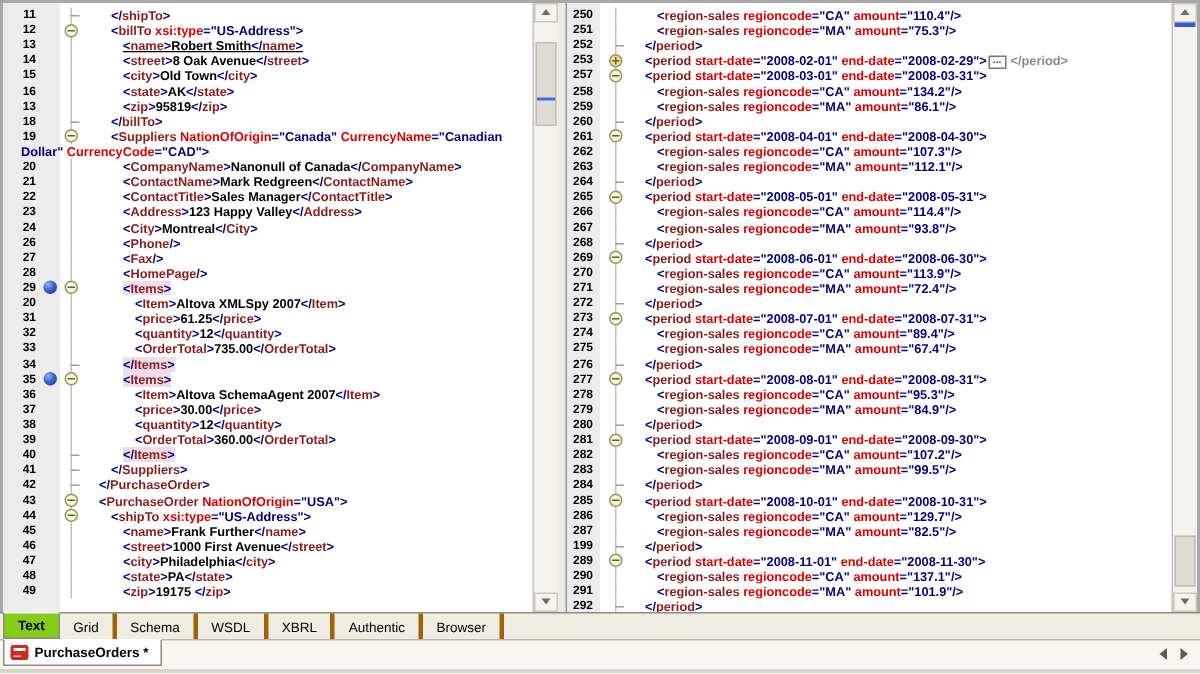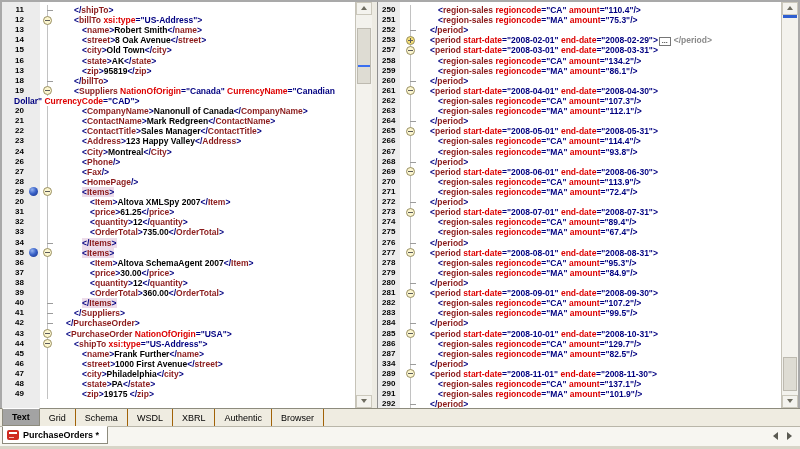--- a/index.html
+++ b/index.html
@@ -49,22 +49,22 @@
   .arr-up{border-left:3px solid transparent;border-right:3px solid transparent;border-bottom:4px solid #6e6c60;}
   .arr-down{border-left:3px solid transparent;border-right:3px solid transparent;border-top:4px solid #6e6c60;}
   .sb-thumb{position:absolute;left:1px;width:14px;background:#dedcd3;border:1px solid #bdbab0;box-sizing:border-box;}
   .thumbL{top:26px;height:56px;}
   .thumbR{top:355px;height:34px;}
   .sb-mark{position:absolute;left:0;right:0;height:2px;background:#3a6ff0;}
   .markL{top:36px;}
   .sb-mark2{position:absolute;left:1px;width:14px;top:13px;height:3px;background:#2f5fd0;}
   
   .vtabs{height:17px;background:#efece1;border-top:1px solid #8d8b7d;display:flex;align-items:stretch;padding-left:2px;}
-  .vtab{display:flex;align-items:center;padding:0 9px;font-size:9px;color:#000;border-right:1px solid #a16207;cursor:default;}
-  .vtab.active{background:#a3a3a3;border:1px solid #8d8b7d;border-top:1px solid #fff;margin-top:-1px;font-weight:bold;text-align:center;}
+  .vtab{display:flex;align-items:center;padding:0 9px;font-size:9px;color:#000;border-right:3px solid #a16207;cursor:default;}
+  .vtab.active{background:#84cc16;border:1px solid #8d8b7d;border-top:1px solid #fff;margin-top:-1px;font-weight:bold;text-align:center;}
   
   .ftabs{height:19px;background:#f7f6f1;border-top:1px solid #b9b6a9;position:relative;display:flex;align-items:flex-start;padding-left:2px;}
   .ftab{display:flex;align-items:center;gap:4px;height:16px;background:#fff;border:1px solid #8d8b7d;border-top:1px solid #fff;
         margin-top:-1px;padding:0 8px 0 4px;font-size:9px;font-weight:bold;color:#000;}
   .file-icon{width:12px;height:10px;background:#cf2a20;border-radius:2px;position:relative;}
   .file-icon::before{content:"";position:absolute;left:2px;top:2px;right:2px;height:2px;background:#fff;}
   .file-icon::after{content:"";position:absolute;left:2px;bottom:2px;right:5px;height:1px;background:#f3bdb8;}
   .tab-scrollers{position:absolute;right:8px;top:5px;display:flex;align-items:center;}
   .tri{width:0;height:0;display:inline-block;}
   .tri-left{border-top:4px solid transparent;border-bottom:4px solid transparent;border-right:5px solid #5a5a52;margin-right:9px;}
@@ -74,21 +74,21 @@
 </head>
 <body>
 
 <div class="app">
   <div class="editor">
 
     <div class="pane pane-left">
       <div class="rows rows-left" id="rowsL">
           <div class="row"><span class="num">11</span><span class="bmcol"></span><span class="foldcol"><span class="tick"></span></span><span class="code" style="padding-left: 18px;"><span><span class="tp">&lt;/</span><span class="te">shipTo</span><span class="tp">&gt;</span></span></span></div>
           <div class="row"><span class="num">12</span><span class="bmcol"></span><span class="foldcol"><span class="fold-icon"></span></span><span class="code" style="padding-left: 18px;"><span><span class="tp">&lt;</span><span class="te">billTo</span><span class="tt"> </span><span class="ta">xsi:type</span><span class="tp">=</span><span class="tv">"US-Address"</span><span class="tp">&gt;</span></span></span></div>
-          <div class="row"><span class="num">13</span><span class="bmcol"></span><span class="foldcol"></span><span class="code" style="padding-left: 26px;"><span><span class="tp">&lt;</span><span class="te">name</span><span class="tp">&gt;</span><span class="tt">Robert Smith</span><span class="tp">&lt;/</span><span class="te">name</span><span class="tp">&gt;</span></span></span></div>
+          <div class="row"><span class="num">13</span><span class="bmcol"></span><span class="foldcol"></span><span class="code" style="padding-left: 26px; text-decoration: underline;"><span><span class="tp">&lt;</span><span class="te">name</span><span class="tp">&gt;</span><span class="tt">Robert Smith</span><span class="tp">&lt;/</span><span class="te">name</span><span class="tp">&gt;</span></span></span></div>
           <div class="row"><span class="num">14</span><span class="bmcol"></span><span class="foldcol"></span><span class="code" style="padding-left: 26px;"><span><span class="tp">&lt;</span><span class="te">street</span><span class="tp">&gt;</span><span class="tt">8 Oak Avenue</span><span class="tp">&lt;/</span><span class="te">street</span><span class="tp">&gt;</span></span></span></div>
           <div class="row"><span class="num">15</span><span class="bmcol"></span><span class="foldcol"></span><span class="code" style="padding-left: 26px;"><span><span class="tp">&lt;</span><span class="te">city</span><span class="tp">&gt;</span><span class="tt">Old Town</span><span class="tp">&lt;/</span><span class="te">city</span><span class="tp">&gt;</span></span></span></div>
           <div class="row"><span class="num">16</span><span class="bmcol"></span><span class="foldcol"></span><span class="code" style="padding-left: 26px;"><span><span class="tp">&lt;</span><span class="te">state</span><span class="tp">&gt;</span><span class="tt">AK</span><span class="tp">&lt;/</span><span class="te">state</span><span class="tp">&gt;</span></span></span></div>
           <div class="row"><span class="num">13</span><span class="bmcol"></span><span class="foldcol"></span><span class="code" style="padding-left: 26px;"><span><span class="tp">&lt;</span><span class="te">zip</span><span class="tp">&gt;</span><span class="tt">95819</span><span class="tp">&lt;/</span><span class="te">zip</span><span class="tp">&gt;</span></span></span></div>
           <div class="row"><span class="num">18</span><span class="bmcol"></span><span class="foldcol"><span class="tick"></span></span><span class="code" style="padding-left: 18px;"><span><span class="tp">&lt;/</span><span class="te">billTo</span><span class="tp">&gt;</span></span></span></div>
           <div class="row"><span class="num">19</span><span class="bmcol"></span><span class="foldcol"><span class="fold-icon"></span></span><span class="code" style="padding-left: 18px;"><span><span class="tp">&lt;</span><span class="te">Suppliers</span><span class="tt"> </span><span class="ta">NationOfOrigin</span><span class="tp">=</span><span class="tv">"Canada"</span><span class="tt"> </span><span class="ta">CurrencyName</span><span class="tp">=</span><span class="tv">"Canadian</span></span></span></div>
           <div class="row wrap-row"><span class="code"><span class="tv">Dollar" </span><span class="ta">CurrencyCode</span><span class="tp">=</span><span class="tv">"CAD"</span><span class="tp">&gt;</span></span></div>
           <div class="row"><span class="num">20</span><span class="bmcol"></span><span class="foldcol"></span><span class="code" style="padding-left: 26px;"><span><span class="tp">&lt;</span><span class="te">CompanyName</span><span class="tp">&gt;</span><span class="tt">Nanonull of Canada</span><span class="tp">&lt;/</span><span class="te">CompanyName</span><span class="tp">&gt;</span></span></span></div>
           <div class="row"><span class="num">21</span><span class="bmcol"></span><span class="foldcol"></span><span class="code" style="padding-left: 26px;"><span><span class="tp">&lt;</span><span class="te">ContactName</span><span class="tp">&gt;</span><span class="tt">Mark Redgreen</span><span class="tp">&lt;/</span><span class="te">ContactName</span><span class="tp">&gt;</span></span></span></div>
           <div class="row"><span class="num">22</span><span class="bmcol"></span><span class="foldcol"></span><span class="code" style="padding-left: 26px;"><span><span class="tp">&lt;</span><span class="te">ContactTitle</span><span class="tp">&gt;</span><span class="tt">Sales Manager</span><span class="tp">&lt;/</span><span class="te">ContactTitle</span><span class="tp">&gt;</span></span></span></div>
@@ -164,21 +164,21 @@
           <div class="row"><span class="num">278</span><span class="foldcol"></span><span class="code" style="padding-left: 18px;"><span><span class="tp">&lt;</span><span class="te">region-sales</span><span class="tt"> </span><span class="ta">regioncode</span><span class="tp">=</span><span class="tv">"CA"</span><span class="tt"> </span><span class="ta">amount</span><span class="tp">=</span><span class="tv">"95.3"</span><span class="tp">/&gt;</span></span></span></div>
           <div class="row"><span class="num">279</span><span class="foldcol"></span><span class="code" style="padding-left: 18px;"><span><span class="tp">&lt;</span><span class="te">region-sales</span><span class="tt"> </span><span class="ta">regioncode</span><span class="tp">=</span><span class="tv">"MA"</span><span class="tt"> </span><span class="ta">amount</span><span class="tp">=</span><span class="tv">"84.9"</span><span class="tp">/&gt;</span></span></span></div>
           <div class="row"><span class="num">280</span><span class="foldcol"><span class="tick"></span></span><span class="code" style="padding-left: 10px;"><span><span class="tp">&lt;/</span><span class="te">period</span><span class="tp">&gt;</span></span></span></div>
           <div class="row"><span class="num">281</span><span class="foldcol"><span class="fold-icon"></span></span><span class="code" style="padding-left: 10px;"><span><span class="tp">&lt;</span><span class="te">period</span><span class="tt"> </span><span class="ta">start-date</span><span class="tp">=</span><span class="tv">"2008-09-01"</span><span class="tt"> </span><span class="ta">end-date</span><span class="tp">=</span><span class="tv">"2008-09-30"</span><span class="tp">&gt;</span></span></span></div>
           <div class="row"><span class="num">282</span><span class="foldcol"></span><span class="code" style="padding-left: 18px;"><span><span class="tp">&lt;</span><span class="te">region-sales</span><span class="tt"> </span><span class="ta">regioncode</span><span class="tp">=</span><span class="tv">"CA"</span><span class="tt"> </span><span class="ta">amount</span><span class="tp">=</span><span class="tv">"107.2"</span><span class="tp">/&gt;</span></span></span></div>
           <div class="row"><span class="num">283</span><span class="foldcol"></span><span class="code" style="padding-left: 18px;"><span><span class="tp">&lt;</span><span class="te">region-sales</span><span class="tt"> </span><span class="ta">regioncode</span><span class="tp">=</span><span class="tv">"MA"</span><span class="tt"> </span><span class="ta">amount</span><span class="tp">=</span><span class="tv">"99.5"</span><span class="tp">/&gt;</span></span></span></div>
           <div class="row"><span class="num">284</span><span class="foldcol"><span class="tick"></span></span><span class="code" style="padding-left: 10px;"><span><span class="tp">&lt;/</span><span class="te">period</span><span class="tp">&gt;</span></span></span></div>
           <div class="row"><span class="num">285</span><span class="foldcol"><span class="fold-icon"></span></span><span class="code" style="padding-left: 10px;"><span><span class="tp">&lt;</span><span class="te">period</span><span class="tt"> </span><span class="ta">start-date</span><span class="tp">=</span><span class="tv">"2008-10-01"</span><span class="tt"> </span><span class="ta">end-date</span><span class="tp">=</span><span class="tv">"2008-10-31"</span><span class="tp">&gt;</span></span></span></div>
           <div class="row"><span class="num">286</span><span class="foldcol"></span><span class="code" style="padding-left: 18px;"><span><span class="tp">&lt;</span><span class="te">region-sales</span><span class="tt"> </span><span class="ta">regioncode</span><span class="tp">=</span><span class="tv">"CA"</span><span class="tt"> </span><span class="ta">amount</span><span class="tp">=</span><span class="tv">"129.7"</span><span class="tp">/&gt;</span></span></span></div>
           <div class="row"><span class="num">287</span><span class="foldcol"></span><span class="code" style="padding-left: 18px;"><span><span class="tp">&lt;</span><span class="te">region-sales</span><span class="tt"> </span><span class="ta">regioncode</span><span class="tp">=</span><span class="tv">"MA"</span><span class="tt"> </span><span class="ta">amount</span><span class="tp">=</span><span class="tv">"82.5"</span><span class="tp">/&gt;</span></span></span></div>
-          <div class="row"><span class="num">334</span><span class="foldcol"><span class="tick"></span></span><span class="code" style="padding-left: 10px;"><span><span class="tp">&lt;/</span><span class="te">period</span><span class="tp">&gt;</span></span></span></div>
+          <div class="row"><span class="num">199</span><span class="foldcol"><span class="tick"></span></span><span class="code" style="padding-left: 10px;"><span><span class="tp">&lt;/</span><span class="te">period</span><span class="tp">&gt;</span></span></span></div>
           <div class="row"><span class="num">289</span><span class="foldcol"><span class="fold-icon"></span></span><span class="code" style="padding-left: 10px;"><span><span class="tp">&lt;</span><span class="te">period</span><span class="tt"> </span><span class="ta">start-date</span><span class="tp">=</span><span class="tv">"2008-11-01"</span><span class="tt"> </span><span class="ta">end-date</span><span class="tp">=</span><span class="tv">"2008-11-30"</span><span class="tp">&gt;</span></span></span></div>
           <div class="row"><span class="num">290</span><span class="foldcol"></span><span class="code" style="padding-left: 18px;"><span><span class="tp">&lt;</span><span class="te">region-sales</span><span class="tt"> </span><span class="ta">regioncode</span><span class="tp">=</span><span class="tv">"CA"</span><span class="tt"> </span><span class="ta">amount</span><span class="tp">=</span><span class="tv">"137.1"</span><span class="tp">/&gt;</span></span></span></div>
           <div class="row"><span class="num">291</span><span class="foldcol"></span><span class="code" style="padding-left: 18px;"><span><span class="tp">&lt;</span><span class="te">region-sales</span><span class="tt"> </span><span class="ta">regioncode</span><span class="tp">=</span><span class="tv">"MA"</span><span class="tt"> </span><span class="ta">amount</span><span class="tp">=</span><span class="tv">"101.9"</span><span class="tp">/&gt;</span></span></span></div>
           <div class="row"><span class="num">292</span><span class="foldcol"><span class="tick"></span></span><span class="code" style="padding-left: 10px;"><span><span class="tp">&lt;/</span><span class="te">period</span><span class="tp">&gt;</span></span></span></div>
         </div>
       <div class="vscroll">
         <div class="sb-btn sb-top">
           <div class="arr arr-up"></div>
         </div>
         <div class="sb-mark2"></div>

